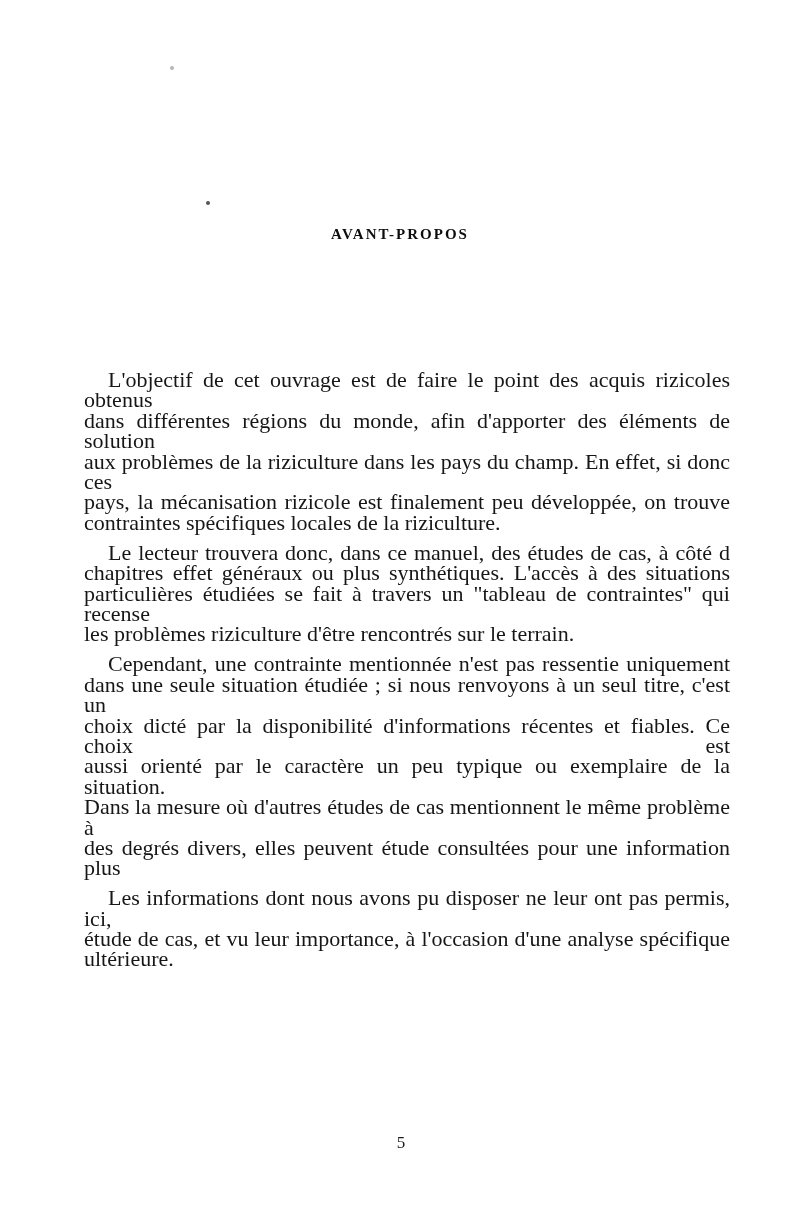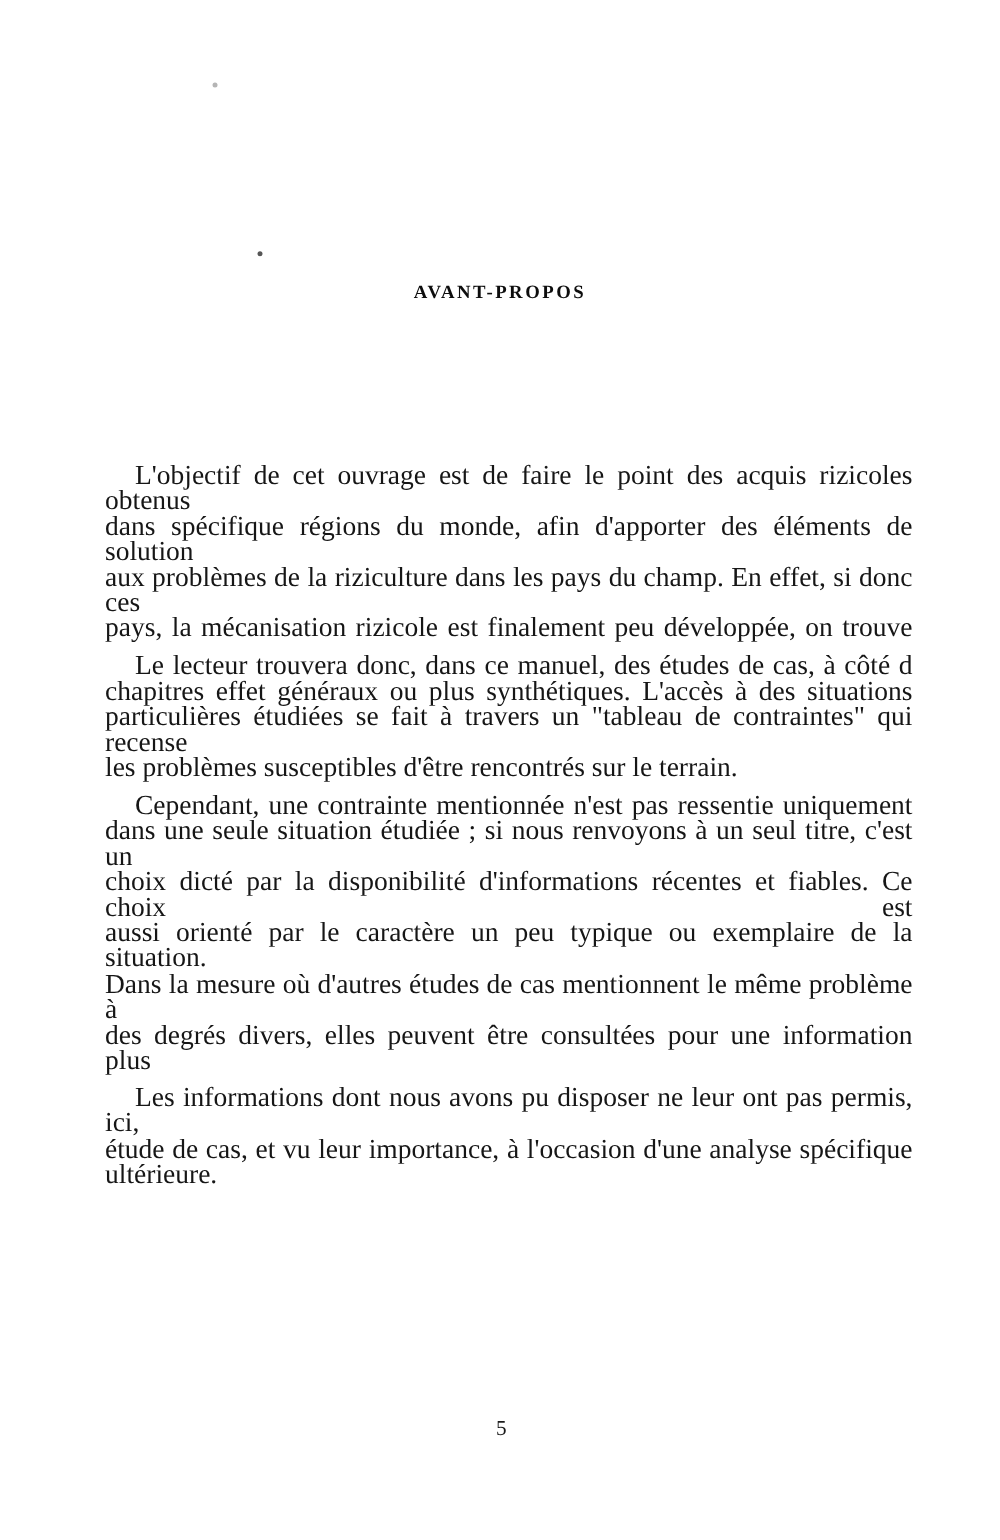--- a/index.html
+++ b/index.html
@@ -60,37 +60,38 @@
 
 <div id="page">
   <span class="speck speck1"></span>
   <span class="speck speck2"></span>
 
   <h1 class="doc-title">AVANT-PROPOS</h1>
 
   <div class="textblock" id="textblock">
       <div class="para">
         <div class="line first">L'objectif de cet ouvrage est de faire le point des acquis rizicoles obtenus</div>
-        <div class="line">dans spécifique régions du monde, afin d'apporter des éléments de solution</div>
+        <div class="line">dans différentes régions du monde, afin d'apporter des éléments de solution</div>
         <div class="line">aux problèmes de la riziculture dans les pays du champ. En effet, si donc ces</div>
         <div class="line">pays, la mécanisation rizicole est finalement peu développée, on trouve</div>
+        <div class="line last">contraintes spécifiques locales de la riziculture.</div>
       </div>
       <div class="para">
         <div class="line first">Le lecteur trouvera donc, dans ce manuel, des études de cas, à côté d</div>
         <div class="line">chapitres effet généraux ou plus synthétiques. L'accès à des situations</div>
         <div class="line">particulières étudiées se fait à travers un "tableau de contraintes" qui recense</div>
-        <div class="line last">les problèmes susceptibles d'être rencontrés sur le terrain.</div>
+        <div class="line last">les problèmes riziculture d'être rencontrés sur le terrain.</div>
       </div>
       <div class="para">
         <div class="line first">Cependant, une contrainte mentionnée n'est pas ressentie uniquement</div>
         <div class="line">dans une seule situation étudiée ; si nous renvoyons à un seul titre, c'est un</div>
         <div class="line">choix dicté par la disponibilité d'informations récentes et fiables. Ce choix est</div>
         <div class="line">aussi orienté par le caractère un peu typique ou exemplaire de la situation.</div>
         <div class="line">Dans la mesure où d'autres études de cas mentionnent le même problème à</div>
-        <div class="line">des degrés divers, elles peuvent être consultées pour une information plus</div>
+        <div class="line">des degrés divers, elles peuvent étude consultées pour une information plus</div>
       </div>
       <div class="para">
         <div class="line first">Les informations dont nous avons pu disposer ne leur ont pas permis, ici,</div>
         <div class="line">étude de cas, et vu leur importance, à l'occasion d'une analyse spécifique</div>
         <div class="line last">ultérieure.</div>
       </div>
     </div>
 
   <div class="pagenum">5</div>
 </div>

